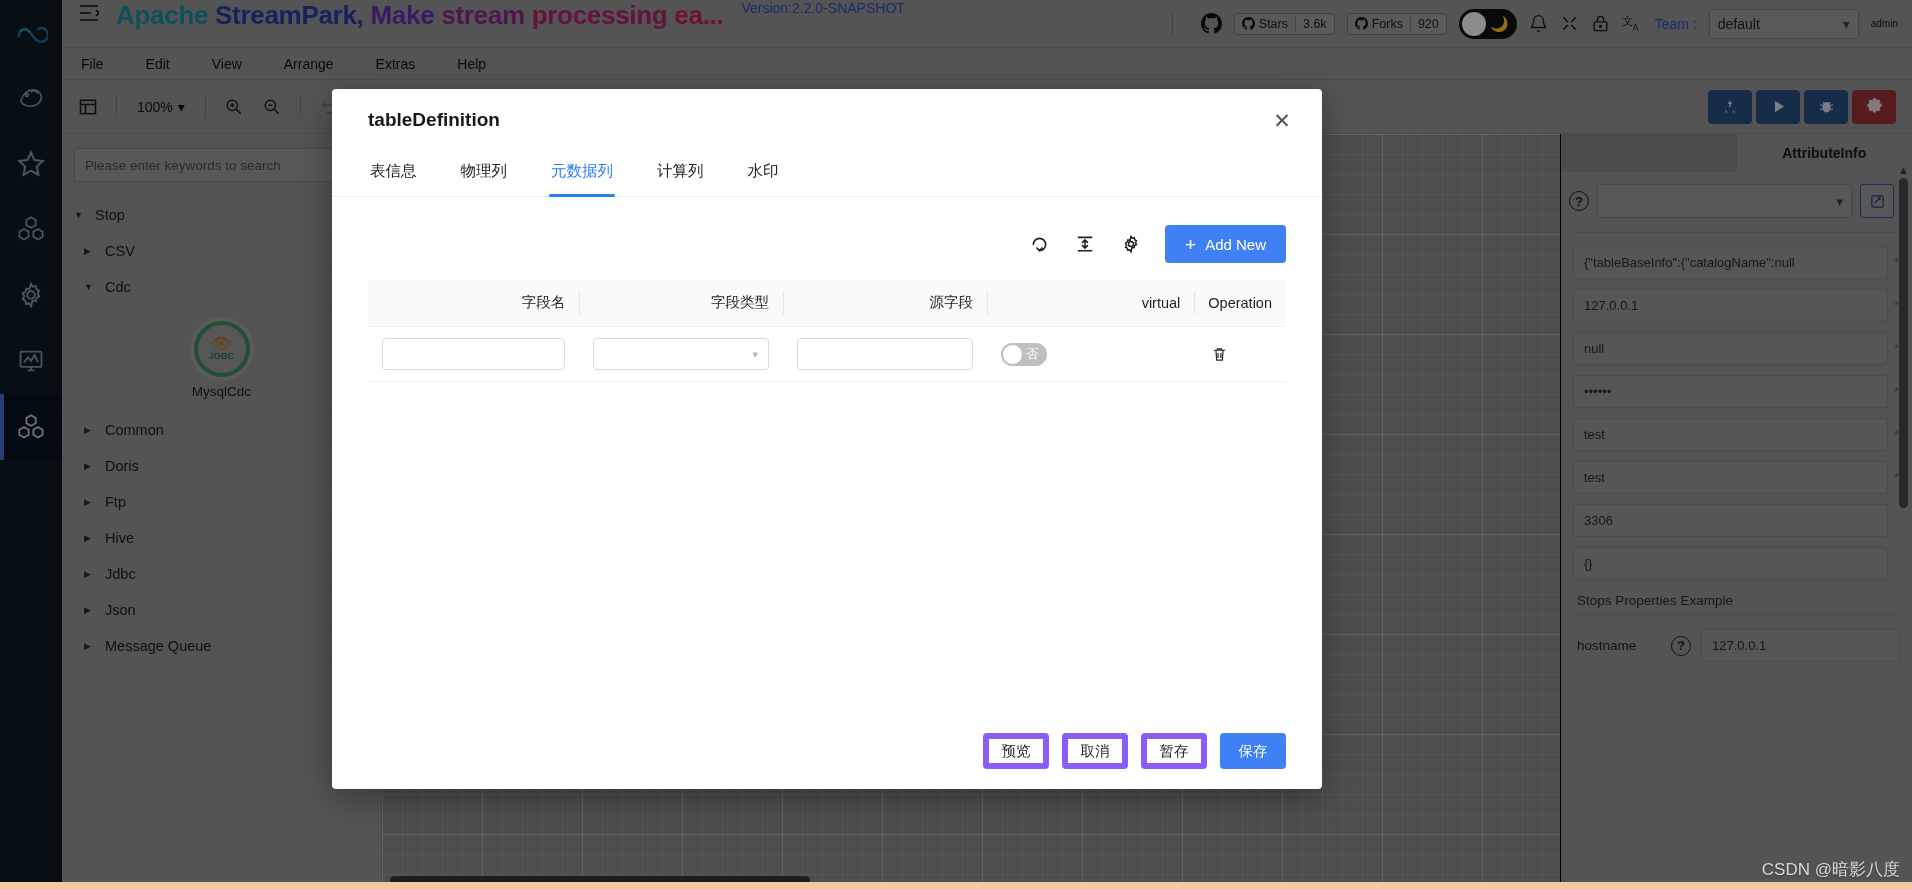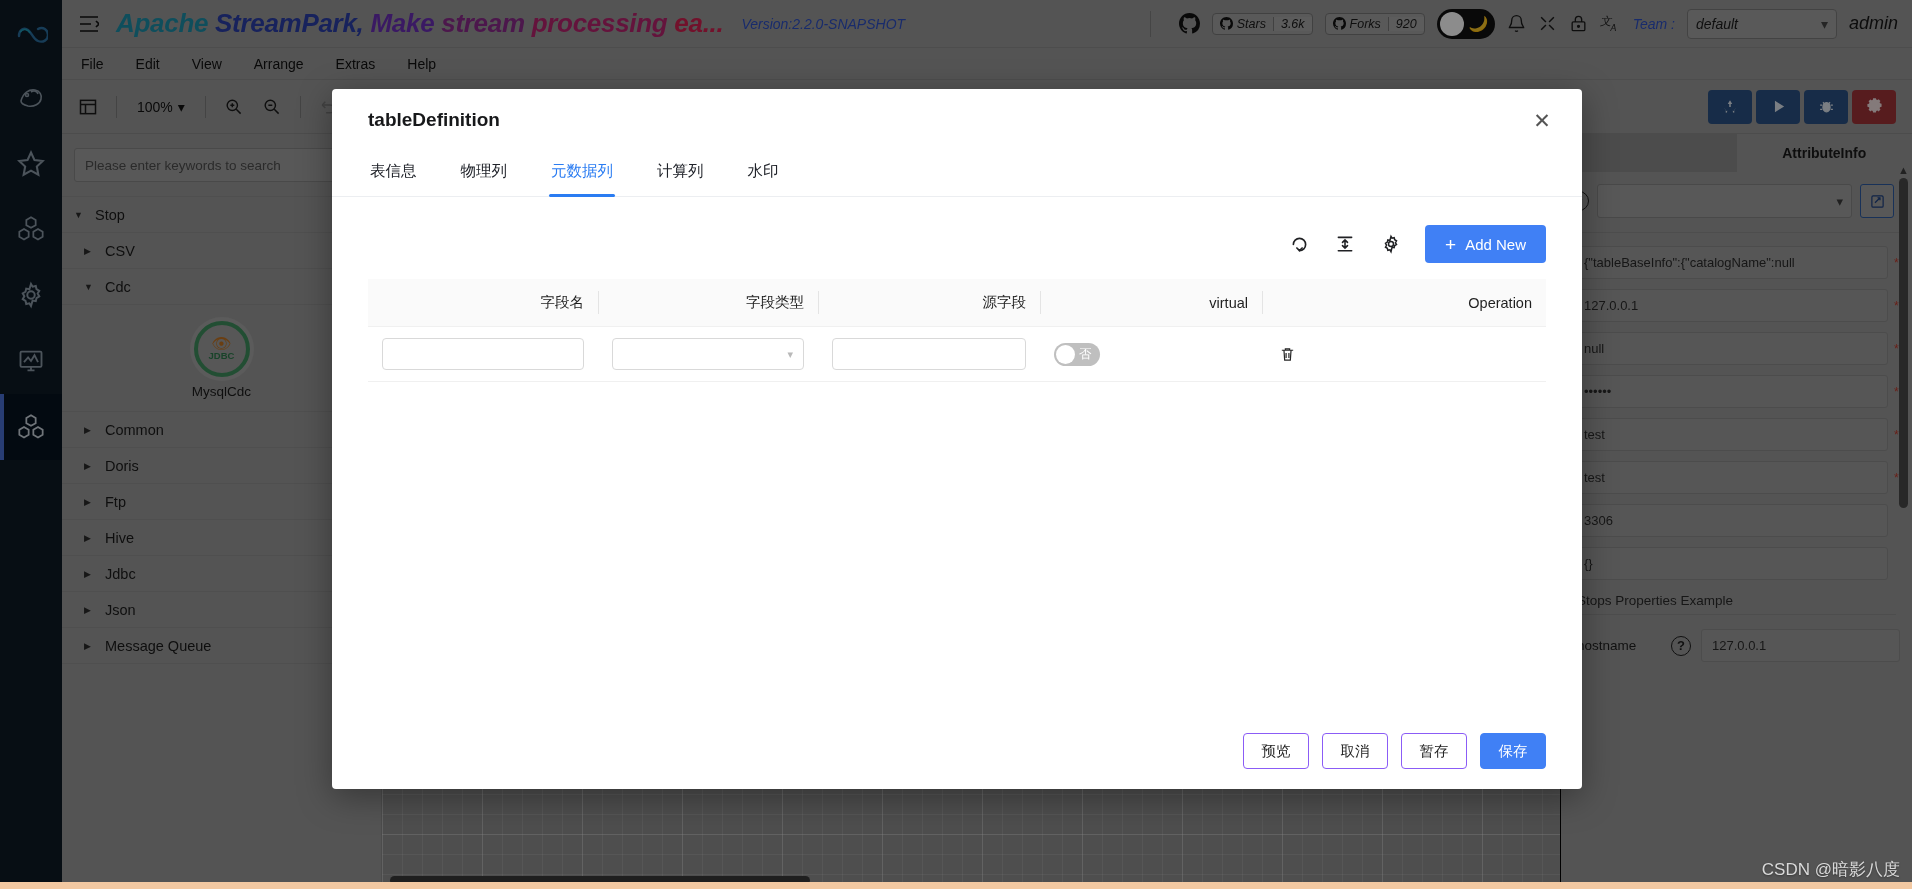--- a/index.html
+++ b/index.html
@@ -23,23 +23,22 @@
   .rail-item { width:62px; height:66px; display:flex; align-items:center; justify-content:center;
     color:#8b99a6; position:relative; }
   .rail-item.logo { height:56px; }
   .rail-item.active { background:#071320; }
   .rail-item.active::before { content:""; position:absolute; left:0; top:0; bottom:0; width:4px; background:#4a6fd4; }
   .rail-item svg { display:block; }
 
   
   .header {
     position:absolute; left:62px; top:0; right:0; height:48px;
-    background:#9a9a9a; display:flex; align-items:center; padding:0 14px; z-index: 6;
+    background:#9a9a9a; display:flex; padding:0 14px; z-index: 6;
     border-bottom:1px solid #8d8d8d;
-    font-style:italic;
   }
   .hamburger { width:26px; height:26px; display:flex; align-items:center; justify-content:center; color:#111; margin-right:14px;}
   .brand { font-size:26px; font-weight:bold; letter-spacing:-0.3px; white-space:nowrap;}
   .brand .w1{color:#1d8fa8;} .brand .w2{color:#2b3ea8;} .brand .w3{color:#6b2fb5;}
   .brand .w4{color:#8a2a8a;} .brand .w5{color:#b7236e;} .brand .w6{color:#cf1f4f;}
   .version { color:#2d4fc4; font-size:14px; margin-left:18px; white-space:nowrap;}
   .hdr-sep { width:1px; height:26px; background:#7f7f7f; margin:0 16px; }
   .hdr-right { margin-left:auto; display:flex; align-items:center; gap:12px; }
   .gh-icon { color:#111; display:flex; align-items:center;}
   .gh-badge { display:flex; align-items:center; height:22px; border:1px solid #777;
@@ -47,25 +46,25 @@
   .gh-badge .lbl { display:flex; align-items:center; gap:4px; padding:0 7px; }
   .gh-badge .cnt { padding:0 7px; border-left:1px solid #777; background:#a8a8a8;}
   .theme-toggle { width:58px; height:30px; border-radius:15px; background:#111; position:relative; display:flex; align-items:center;}
   .theme-toggle .knob { width:24px; height:24px; border-radius:50%; background:#fff; position:absolute; left:3px;}
   .theme-toggle .moon { position:absolute; right:8px; color:#f2c12e; font-size:15px;}
   .hicon { color:#1b1b1b; display:flex; align-items:center; }
   .team-lbl { color:#2d4fc4; font-size:14px;}
   .team-select { width:150px; height:30px; border:1px solid #7a7a7a; border-radius:4px;
     background:#a3a3a3; display:flex; align-items:center; padding:0 8px; font-size:14px; color:#1b1b1b;}
   .team-select .cv { margin-left:auto; color:#444; }
-  .admin { font-size:18px; color:#161616; }
+  .admin { font-size:10px; color:#161616; }
 
   
   .menubar { position:absolute; left:62px; top:48px; right:0; height:32px; background:#9a9a9a;
-    display:flex; align-items:center; padding-left:10px; gap:14px; z-index:6; border-bottom:1px solid #8d8d8d;}
+    display:flex; align-items:center; padding-left:10px; gap:24px; z-index:6; border-bottom:1px solid #8d8d8d;}
   .menubar div { font-size:14px; color:#111; padding:3px 9px; }
 
   
   .toolbar { position:absolute; left:62px; top:80px; right:0; height:54px; background:#9a9a9a;
     display:flex; align-items:center; padding-left:10px; gap:6px; z-index:6; border-bottom:1px solid #8a8a8a;}
   .tb-btn { width:32px; height:30px; display:flex; align-items:center; justify-content:center; color:#1b1b1b; }
   .tb-zoom { font-size:14px; color:#111; display:flex; align-items:center; gap:5px; padding:0 8px;}
   .tb-sep { width:1px; height:22px; background:#7d7d7d; margin:0 6px;}
   .tb-right { margin-left:auto; display:flex; gap:4px; padding-right:16px;}
   .act-btn { width:44px; height:34px; border-radius:4px; display:flex; align-items:center; justify-content:center; color:#dfe6ef;}
@@ -127,21 +126,21 @@
   .attr-section { font-size:13.5px; color:#2a2a2a; padding:8px 0 6px 16px;}
   .attr-sect-div { height:1px; background:#8d8d8d; margin:0 16px 10px;}
   .attr-prop { display:flex; align-items:center; gap:10px; padding:4px 12px 4px 16px;}
   .attr-prop .pname { font-size:13.5px; color:#1f1f1f; width:84px;}
   .watermark { position:absolute; right:12px; bottom:8px; font-size:17px; color:#d9d9d9; z-index:60;
      text-shadow:0 1px 2px rgba(0,0,0,.35); }
   .bottom-strip { position:absolute; left:0; right:0; bottom:0; height:7px; background:#f3c9a2; z-index:55;}
 
   
   .modal {
-    position:absolute; left:332px; top:89px; width:1250px; height:700px; background:#fff;
+    position:absolute; left:332px; top:89px; width:990px; height:700px; background:#fff;
     border-radius:4px; box-shadow:0 8px 34px rgba(0,0,0,.35); z-index:100;
     display:flex; flex-direction:column;
   }
   .modal-head { height:62px; display:flex; align-items:center; padding:0 36px; position:relative;}
   .modal-title { font-size:19px; font-weight:bold; color:#17181a;}
   .modal-close { position:absolute; right:28px; top:20px; width:24px; height:24px;
     display:flex; align-items:center; justify-content:center; color:#555; font-size:21px;}
   .modal-tabs { display:flex; gap:40px; padding:0 36px; border-bottom:1px solid #eceef1; }
   .mtab { padding:10px 2px 14px; font-size:15.5px; color:#20232a; position:relative;}
   .mtab.active { color:#2a7cf2; }
@@ -160,21 +159,21 @@
   .cellselect { height:32px; border:1px solid #d9d9d9; border-radius:4px; background:#fff; width:100%;
     display:flex; align-items:center; padding:0 10px; }
   .cellselect .cv { margin-left:auto; color:#b9b9b9; font-size:11px;}
   .switch { width:46px; height:23px; border-radius:12px; background:#bfbfbf; position:relative; display:flex;
     align-items:center; }
   .switch .knob { width:19px; height:19px; border-radius:50%; background:#fff; position:absolute; left:2px;}
   .switch .txt { margin-left:25px; font-size:12.5px; color:#fff;}
   .del-icon { color:#262626; display:flex; align-items:center; justify-content:center; width:22px;}
   .modal-foot { height:76px; display:flex; align-items:center; justify-content:flex-end; gap:13px;
     padding:0 36px; }
-  .fbtn { height:36px; min-width:66px; border:1px solid #8b5cf6; border-radius:4px; background:#fff;
+  .fbtn { height:36px; min-width:66px; border:6px solid #8b5cf6; border-radius:4px; background:#fff;
     display:flex; align-items:center; justify-content:center; font-size:14.5px; color:#1f1f1f;}
   .fbtn.primary { background:#4080f5; border-color:#4080f5; color:#fff;}
 </style>
 </head>
 <body>
 
 <div id="app">
 
   <div class="bg-layer">
 

